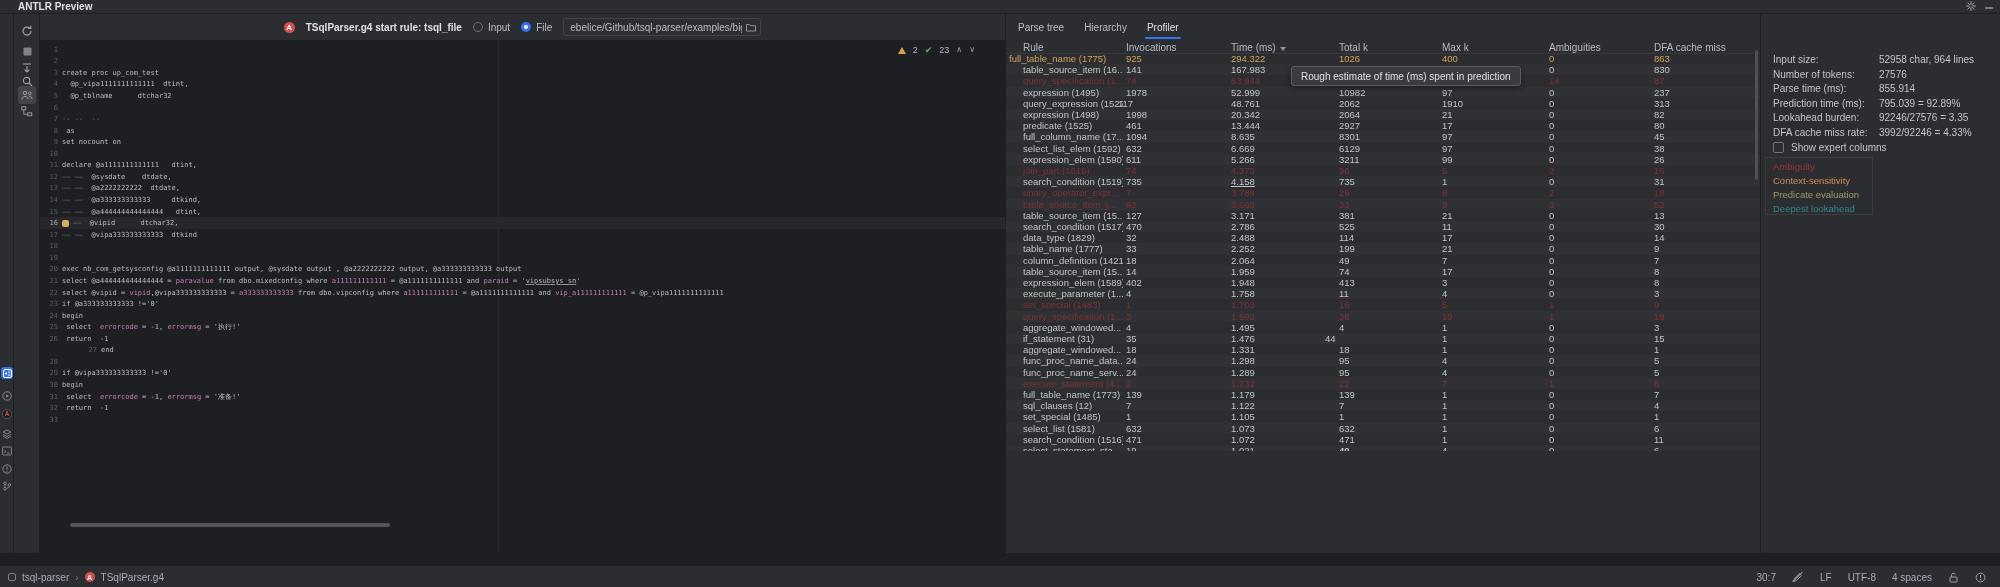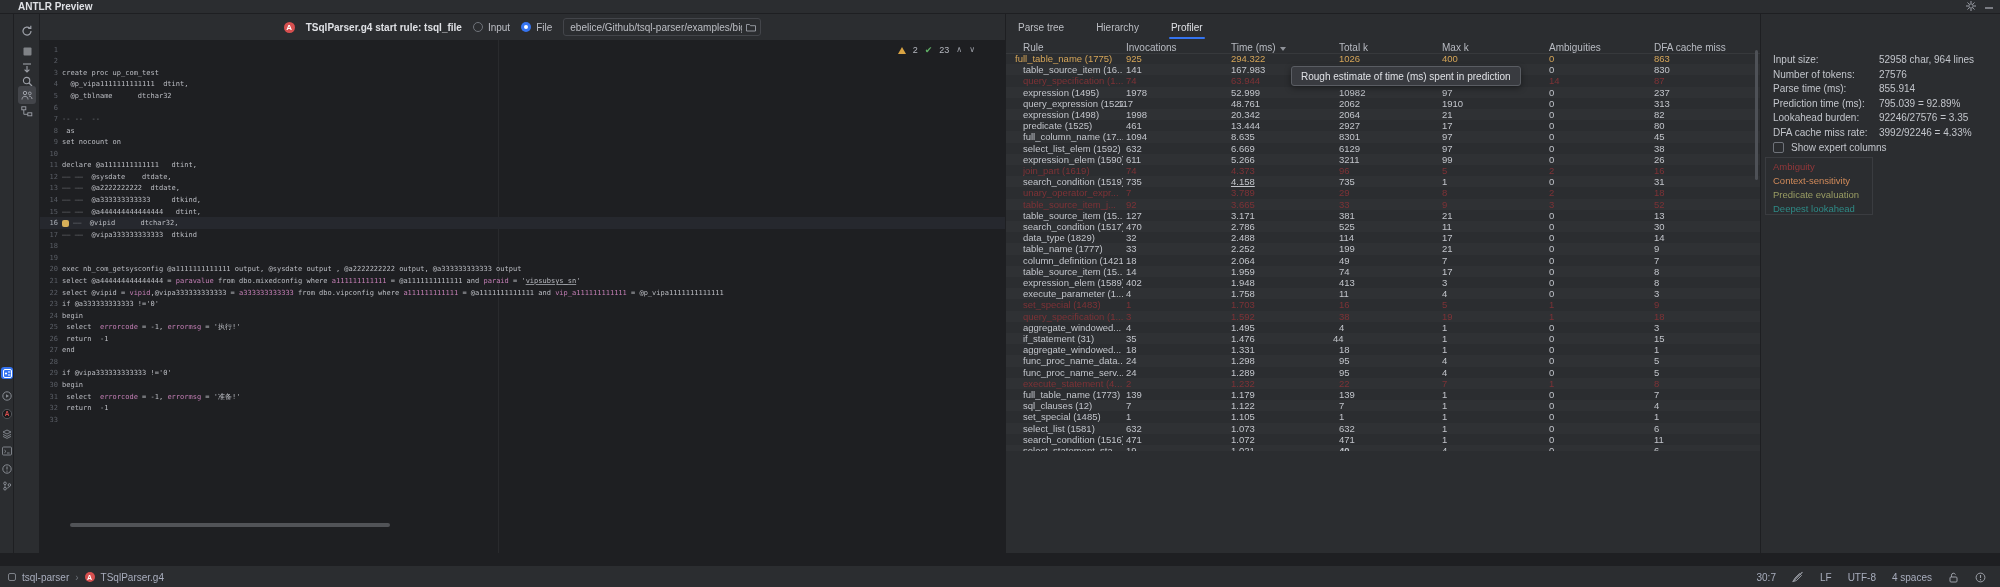--- a/index.html
+++ b/index.html
@@ -61,21 +61,21 @@
   #inspections { position:absolute; right:30px; top:5px; display:flex; align-items:center; gap:7px;
                  font-size:9px; color:#b6b9c0; }
   .warn-tri { width:0; height:0; border-left:4px solid transparent; border-right:4px solid transparent;
               border-bottom:7px solid #d9a343; }
   .ok-check { color:#5fad65; font-size:9px; }
   .chev { color:#9da0a8; font-size:8px; line-height:8px; }
 
   
   #profiler-panel { position:absolute; left:1005px; top:14px; width:755px; height:539px;
                     background:#2b2d30; border-left:1px solid #1e1f22; }
-  #tabs { position:absolute; left:12px; top:0; height:26px; display:flex; gap:32px; align-items:center; }
+  #tabs { position:absolute; left:12px; top:0; height:26px; display:flex; gap:20px; align-items:center; }
   .tab { font-size:10px; color:#bcbec4; position:relative; height:26px; display:flex; align-items:center; }
   .tab.active { color:#dfe1e5; }
   .tab.active::after { content:""; position:absolute; left:-2px; right:-2px; bottom:1px; height:2px;
                        background:var(--accent); border-radius:1px; }
   #thead { position:absolute; left:0; top:28px; width:100%; height:12px; font-size:10px; color:#b8bbc2;
            border-bottom:1px solid rgba(255,255,255,0.06); }
   .hcell { position:absolute; top:0; white-space:nowrap; }
   .sort-arrow { display:inline-block; width:0; height:0; border-left:3px solid transparent;
                 border-right:3px solid transparent; border-top:4px solid #8f9299; margin-left:4px; }
   #trows { position:absolute; left:0; top:39px; width:100%; height:398px; overflow:hidden; }
@@ -267,21 +267,21 @@
       <div class="line" style="top: 188.96px;"><span class="ln">17</span><span class="lc"><span class="seg-c">—— ——  </span><span class="seg-d">@vipa333333333333  dtkind</span></span></div>
       <div class="line" style="top: 200.52px;"><span class="ln">18</span><span class="lc"></span></div>
       <div class="line" style="top: 212.08px;"><span class="ln">19</span><span class="lc"></span></div>
       <div class="line" style="top: 223.64px;"><span class="ln">20</span><span class="lc"><span class="seg-d">exec nb_com_getsysconfig @a1111111111111 output, @sysdate output , @a2222222222 output, @a333333333333 output</span></span></div>
       <div class="line" style="top: 235.2px;"><span class="ln">21</span><span class="lc"><span class="seg-d">select @a444444444444444 = </span><span class="seg-p">paravalue</span><span class="seg-d"> from dbo.mixedconfig where </span><span class="seg-p">a111111111111</span><span class="seg-d"> = @a1111111111111 and </span><span class="seg-p">paraid</span><span class="seg-d"> = '</span><span class="seg-u">vipsubsys_sn</span><span class="seg-d">'</span></span></div>
       <div class="line" style="top: 246.76px;"><span class="ln">22</span><span class="lc"><span class="seg-d">select @vipid = </span><span class="seg-p">vipid</span><span class="seg-d">,@vipa333333333333 = </span><span class="seg-p">a333333333333</span><span class="seg-d"> from dbo.vipconfig where </span><span class="seg-p">a111111111111</span><span class="seg-d"> = @a1111111111111 and </span><span class="seg-p">vip_a111111111111</span><span class="seg-d"> = @p_vipa1111111111111</span></span></div>
       <div class="line" style="top: 258.32px;"><span class="ln">23</span><span class="lc"><span class="seg-d">if @a333333333333 !='0'</span></span></div>
       <div class="line" style="top: 269.88px;"><span class="ln">24</span><span class="lc"><span class="seg-d">begin</span></span></div>
       <div class="line" style="top: 281.44px;"><span class="ln">25</span><span class="lc"><span class="seg-d"> select  </span><span class="seg-p">errorcode</span><span class="seg-d"> = -1, </span><span class="seg-p">errormsg</span><span class="seg-d"> = '执行!'</span></span></div>
       <div class="line" style="top: 293px;"><span class="ln">26</span><span class="lc"><span class="seg-d"> return  -1</span></span></div>
-      <div class="line" style="top: 304.56px;"><span class="ln">27</span><span class="lc"><span class="seg-d">end</span></span></div>
+      <div class="line" style="top: 304.56px; margin-left: 39px;"><span class="ln">27</span><span class="lc"><span class="seg-d">end</span></span></div>
       <div class="line" style="top: 316.12px;"><span class="ln">28</span><span class="lc"></span></div>
       <div class="line" style="top: 327.68px;"><span class="ln">29</span><span class="lc"><span class="seg-d">if @vipa333333333333 !='0'</span></span></div>
       <div class="line" style="top: 339.24px;"><span class="ln">30</span><span class="lc"><span class="seg-d">begin</span></span></div>
       <div class="line" style="top: 350.8px;"><span class="ln">31</span><span class="lc"><span class="seg-d"> select  </span><span class="seg-p">errorcode</span><span class="seg-d"> = -1, </span><span class="seg-p">errormsg</span><span class="seg-d"> = '准备!'</span></span></div>
       <div class="line" style="top: 362.36px;"><span class="ln">32</span><span class="lc"><span class="seg-d"> return  -1</span></span></div>
       <div class="line" style="top: 373.92px;"><span class="ln">33</span><span class="lc"></span></div>
     </div>
   <div id="inspections">
     <span class="warn-tri"></span>
     <span>2</span>
@@ -303,21 +303,21 @@
       <div class="hcell" style="left: 17px;">Rule</div>
       <div class="hcell" style="left: 120px;">Invocations</div>
       <div class="hcell" style="left: 225px;">Time (ms)<span class="sort-arrow"></span></div>
       <div class="hcell" style="left: 333px;">Total k</div>
       <div class="hcell" style="left: 436px;">Max k</div>
       <div class="hcell" style="left: 543px;">Ambiguities</div>
       <div class="hcell" style="left: 648px;">DFA cache miss</div>
     </div>
   <div id="trows">
       <div class="trow orange" style="top: 0px;">
-        <span class="cell rname" style="left: 9px;">full_table_name (1775)</span>
+        <span class="cell rname" style="left: 3px;">full_table_name (1775)</span>
         <span class="cell" style="left: 120px;">925</span>
         <span class="cell" style="left: 225px;">294.322</span>
         <span class="cell" style="left: 333px;">1026</span>
         <span class="cell" style="left: 436px;">400</span>
         <span class="cell" style="left: 543px;">0</span>
         <span class="cell" style="left: 648px;">863</span>
       </div>
       <div class="trow alt" style="top: 11.2px;">
         <span class="cell rname" style="left: 17px;">table_source_item (16...</span>
         <span class="cell" style="left: 120px;">141</span>
@@ -531,21 +531,21 @@
         <span class="cell" style="left: 225px;">1.495</span>
         <span class="cell" style="left: 333px;">4</span>
         <span class="cell" style="left: 436px;">1</span>
         <span class="cell" style="left: 543px;">0</span>
         <span class="cell" style="left: 648px;">3</span>
       </div>
       <div class="trow alt" style="top: 280px;">
         <span class="cell rname" style="left: 17px;">if_statement (31)</span>
         <span class="cell" style="left: 120px;">35</span>
         <span class="cell" style="left: 225px;">1.476</span>
-        <span class="cell" style="left: 327px;">44</span>
+        <span class="cell" style="left: 319px;">44</span>
         <span class="cell" style="left: 436px;">1</span>
         <span class="cell" style="left: 543px;">0</span>
         <span class="cell" style="left: 648px;">15</span>
       </div>
       <div class="trow" style="top: 291.2px;">
         <span class="cell rname" style="left: 17px;">aggregate_windowed...</span>
         <span class="cell" style="left: 120px;">18</span>
         <span class="cell" style="left: 225px;">1.331</span>
         <span class="cell" style="left: 333px;">18</span>
         <span class="cell" style="left: 436px;">1</span>

